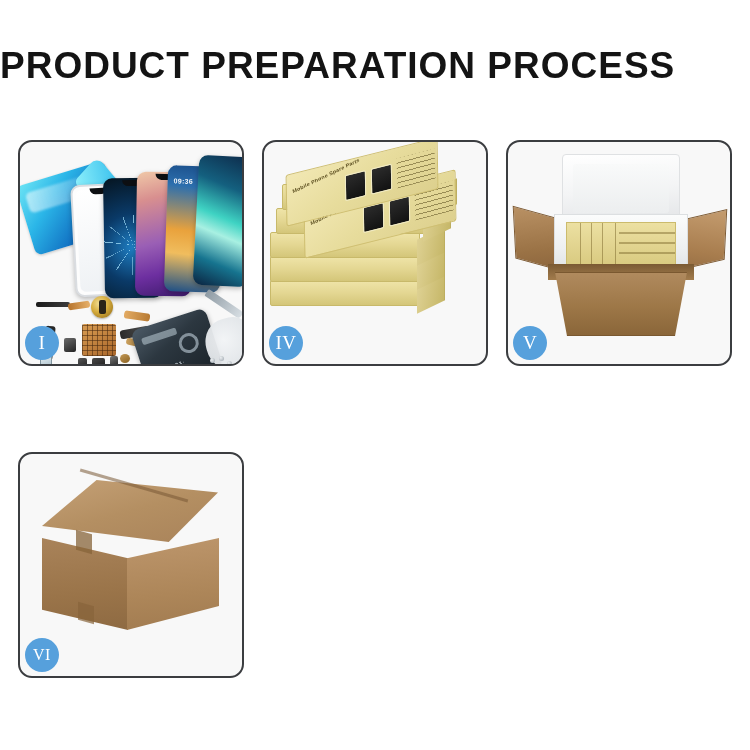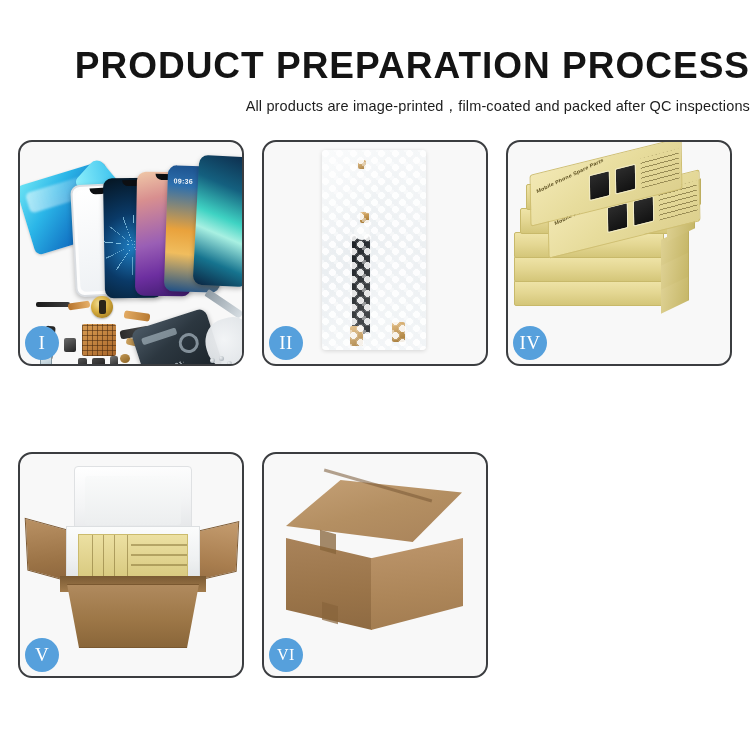--- a/index.html
+++ b/index.html
@@ -5,21 +5,21 @@
   * { margin:0; padding:0; box-sizing:border-box; }
   html, body {
     width:750px; height:750px;
     background:#ffffff;
     font-family:"Liberation Sans", sans-serif;
     overflow:hidden;
   }
   #root { position:relative; width:750px; height:750px; background:#ffffff; }
 
   
-  .header { position:absolute; left:0; top:0; width:750px; text-align:right; }
+  .header { position:absolute; left:0; top:0; width:750px; text-align:left; }
   .title {
     font-size:37px; font-weight:700; letter-spacing:1.0px;
     color:#141414; line-height:1; padding-top:47px;
     font-family:"Liberation Sans", sans-serif;
   }
   .subtitle {
     font-size:14.5px; font-weight:400; color:#1d1d1d;
     padding-top:13px; letter-spacing:.15px;
   }
 
@@ -427,21 +427,20 @@
     background:rgba(135,100,58,.7); transform:skewY(16deg);
   }
 </style>
 </head>
 <body>
 
 <div id="root">
 
   <div class="header">
     <div class="title">PRODUCT PREPARATION PROCESS</div>
-    <div class="subtitle">All products are image-printed，film-coated and packed after QC inspections</div>
   </div>
 
   <div class="grid">
 
     <div class="panel">
       <div class="stage">
         <div class="p1-film"></div>
         <div class="p1-filmtab"></div>
         <div class="p1-darkstrip"></div>
 
@@ -486,37 +485,20 @@
         <div class="screws">
           <i></i>
           <i></i>
           <i></i>
 
         </div>
       </div>
       <div class="badge">I</div>
     </div>
 
-    <div class="panel">
-      <div class="stage">
-        <div class="bw-wrap">
-          <div class="bw-part"></div>
-          <div class="bw-flex"></div>
-          <div class="bw-white"></div>
-          <div class="bw-conn c1"></div>
-          <div class="bw-conn c2"></div>
-          <div class="bw-conn c3"></div>
-          <div class="bw-conn c4"></div>
-          <div class="bubbles"></div>
-          <div class="bubbles2"></div>
-          <div class="bw-sheen"></div>
-        </div>
-      </div>
-      <div class="badge">II</div>
-    </div>
 
 
     <div class="panel">
       <div class="stage">
         <div class="stack">
           <div class="sbox sb1">
               <div class="side"></div>
             </div>
           <div class="sbox sb2">
               <div class="side"></div>

